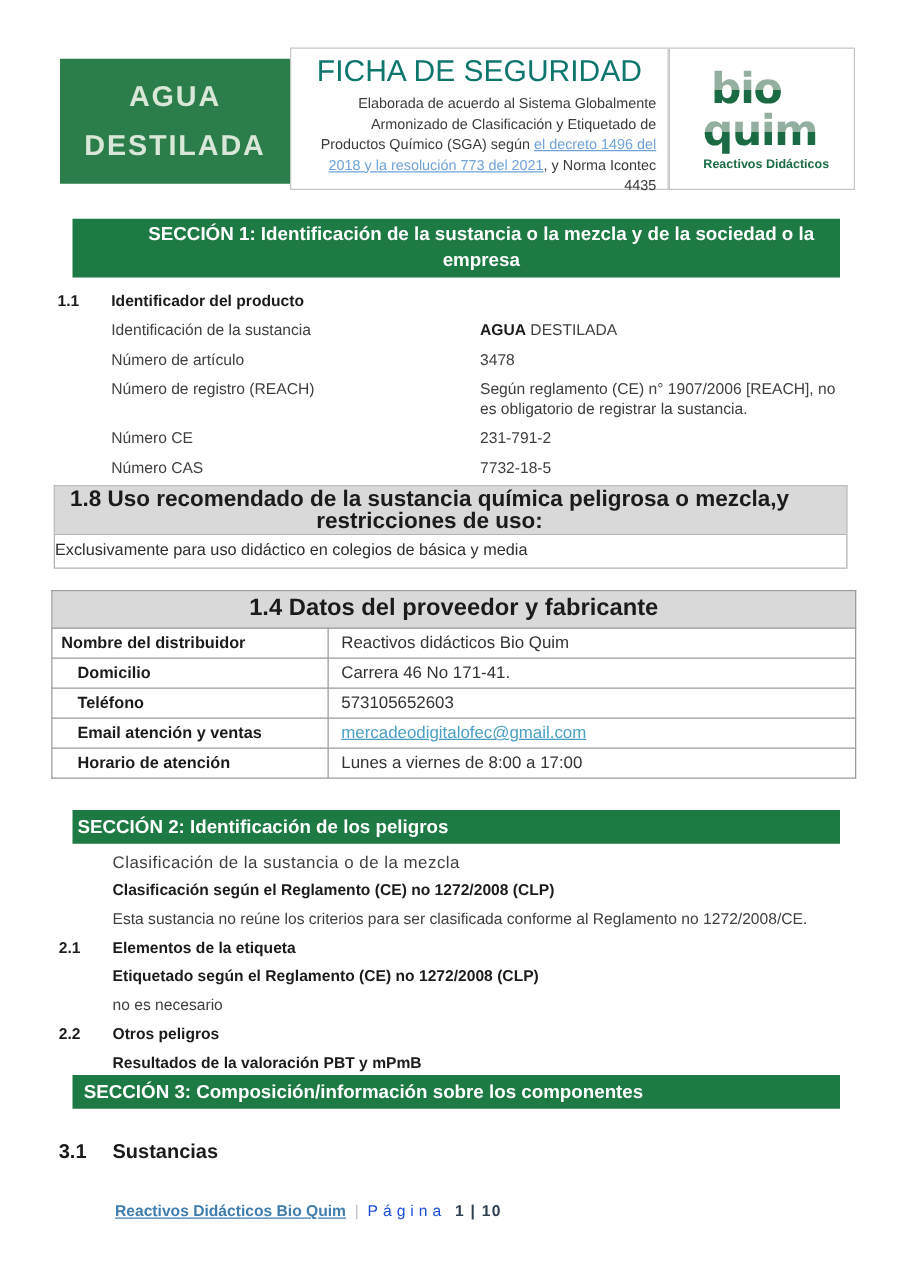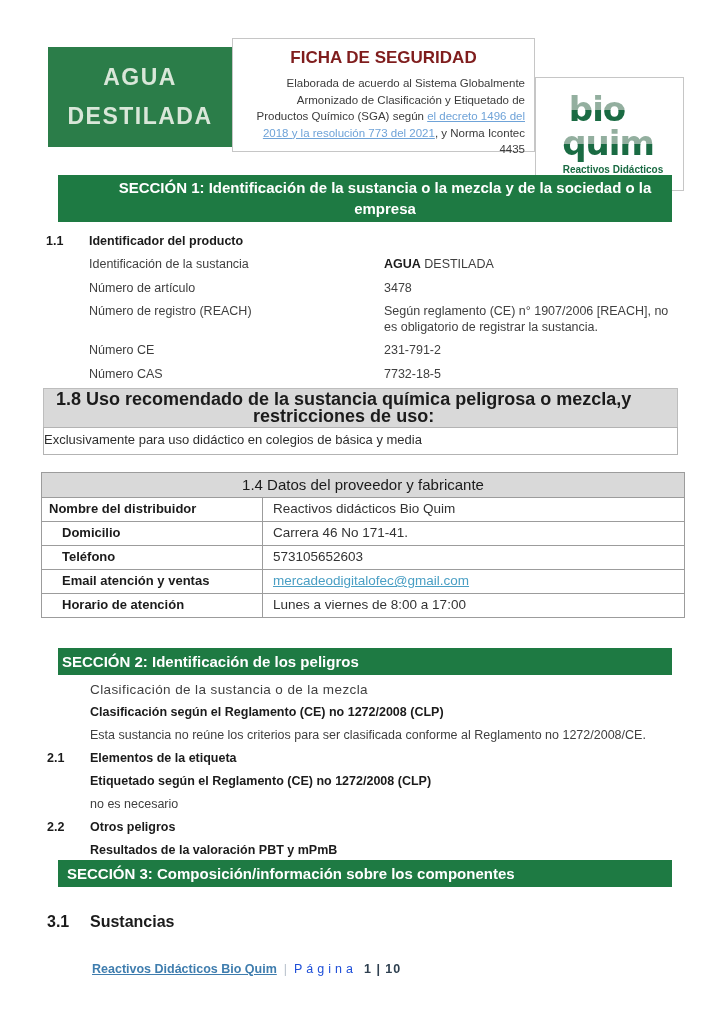--- a/index.html
+++ b/index.html
@@ -11,26 +11,26 @@
     position: absolute; left: 48px; top: 47px; width: 184px; height: 100px;
     background: #2b7d49; color: #d9e7d9; text-align: center;
     font-weight: bold; font-size: 23px; letter-spacing: 1.5px;
     padding-top: 11px; line-height: 39px;
   }
   .green-box span { display: block; }
   .center-cell {
     position: absolute; left: 232px; top: 38px; width: 303px; height: 114px;
     border: 1px solid #c6c6c6; text-align: center; padding: 5px 9px 0;
   }
-  .doc-title { color: #7f1d1d; font-size: 17px; font-weight: bold; line-height: 28px; }
+  .doc-title { color: #0f766e; font-size: 24px; font-weight: normal; line-height: 28px; }
   .subtitle { font-size: 11.5px; line-height: 16.5px; color: #3b3b3b; margin-top: 3px; text-align: right; }
   .subtitle .link { color: #6fa3d8; text-decoration: underline; cursor: pointer; }
   .logo-cell {
     position: absolute; left: 535px; top: 38px; width: 149px; height: 114px;
-    border: 1px solid #c6c6c6; display: flex; align-items: center; justify-content: center; margin-top: 39px;
+    border: 1px solid #c6c6c6; display: flex; align-items: center; justify-content: center;
   }
 
   
   .banner {
     position: absolute; left: 58px; width: 614px; background: #1e7a43;
     color: #ffffff; font-weight: bold; font-size: 15px; padding-left: 40px;
   }
   .banner-1 { top: 175px; height: 47px; text-align: center; padding-top: 3px; line-height: 20.5px; }
   .banner-1 span { display: block; }
   .banner-2 { top: 648px; height: 27px; line-height: 27px; padding-left: 4px; }
@@ -55,21 +55,21 @@
   .uso-head-inner span { display: block; }
   .uso-body {
     border: 1px solid #b3b3b3; background: #fff; 
     font-size: 13px; color: #2e2e2e; padding: 4px 0 6px; line-height: 16px;
   }
 
   
   .prov-table { position: absolute; left: 41px; top: 472px; width: 644px; border-collapse: collapse; font-size: 13px; }
   .prov-table td { border: 1px solid #9c9c9c; }
   .prov-title {
-    background: #d9d9d9; font-weight: normal; font-size: 15px; color: #1b1b1b;
+    background: #d9d9d9; font-weight: bold; font-size: 19px; color: #1b1b1b;
     text-align: center; padding: 3px 0 4px;
   }
   .lbl-cell { width: 221px; font-weight: bold; color: #1b1b1b; padding: 3px 4px 4px 20px; line-height: 16px; }
   .lbl-cell.first { padding-left: 7px; }
   .val-cell { padding: 3px 4px 4px 10px; color: #333333; font-size: 13.5px; line-height: 16px; }
   .email-link { color: #4a9fc4; text-decoration: underline; cursor: pointer; }
 
   
   .s2-content { position: absolute; left: 47px; top: 682px; width: 631px; font-size: 12.5px; color: #3f3f3f; }
   .s2-content .line { margin-left: 43px; margin-top: 8px; line-height: 15px; }

